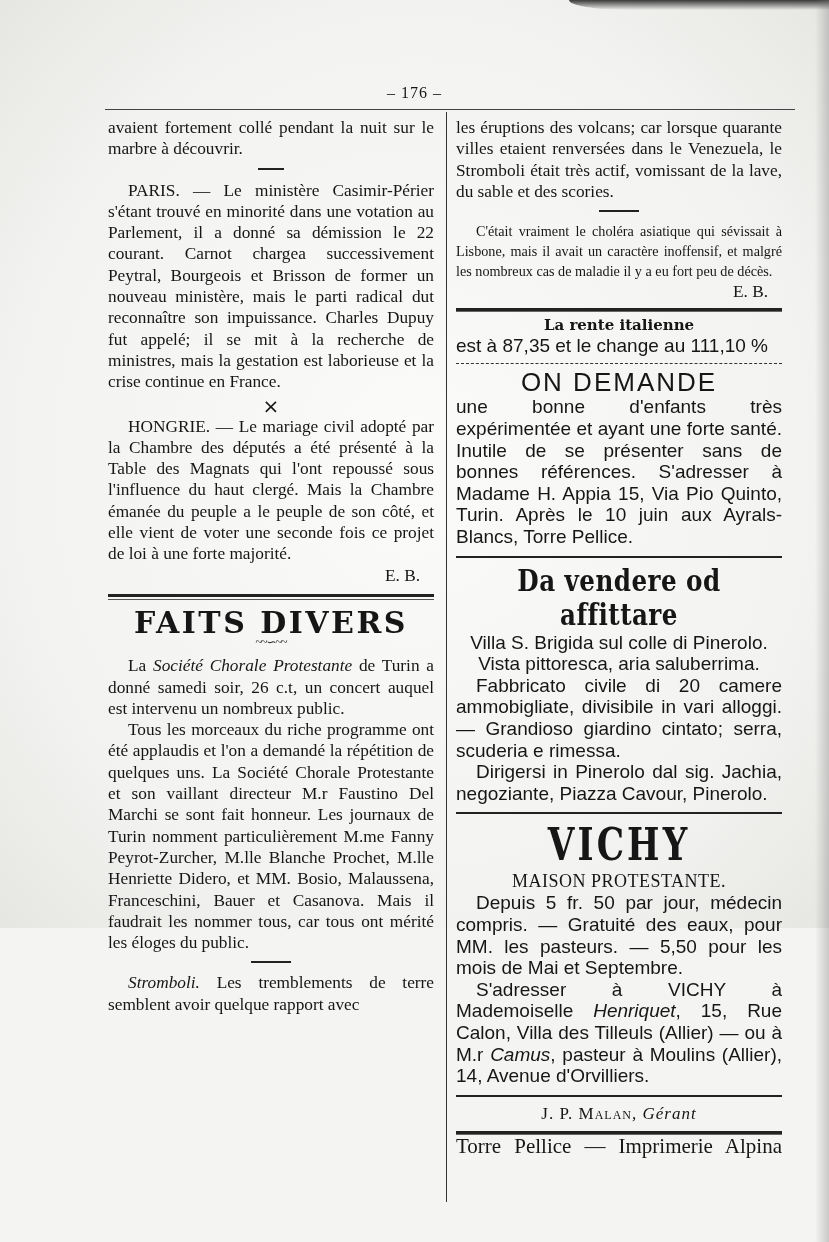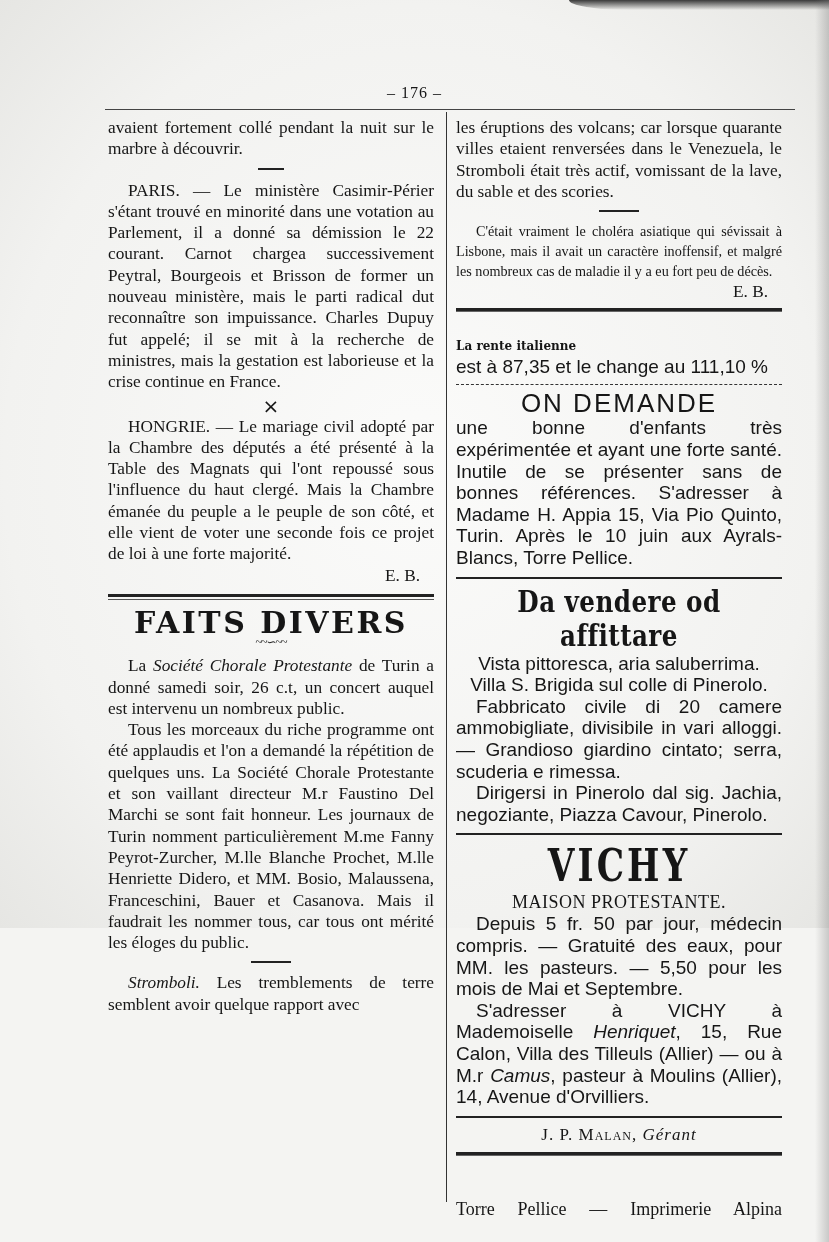--- a/index.html
+++ b/index.html
@@ -49,38 +49,38 @@
   .cross { text-align:center; font-family:"DejaVu Sans", sans-serif; font-size:20px; line-height:20px; margin:3px 0 0; }
   .thick-rule { height:3px; background:#222; border-bottom:1px solid #666; margin:6px 0 0; }
   .double-rule { border-top:3px solid #222; border-bottom:1px solid #555; height:2px; margin:8px 0 0; }
   .dashed-rule { border-top:1.5px dashed #333; margin:6px 0 4px; }
   .rule { height:2px; background:#222; margin:8px 0 6px; }
   .faits-title {
     text-align:center; font-family:"DejaVu Serif", serif; font-weight:bold;
     font-size:30px; letter-spacing:2.5px; margin:12px 0 2px;
   }
   .ornament { text-align:center; font-size:12px; line-height:14px; margin:0 0 6px; letter-spacing:-1px;}
-  .rente-title { font-weight:bold; font-size:12px; line-height:20px; margin-top:24px; font-family:"DejaVu Serif", serif;}
+  .rente-title { text-align:center; font-weight:bold; font-size:15px; line-height:20px; margin-top:3px; font-family:"DejaVu Serif", serif;}
   .rente-line { text-align:left; font-size:19px; line-height:22px; font-family:"Liberation Sans", sans-serif; }
   .demande-title { text-align:center; font-size:26px; line-height:28px; letter-spacing:2px; font-family:"Liberation Sans", sans-serif; }
   .sans { font-family:"Liberation Sans", sans-serif; font-size:19px; line-height:21.6px; }
   .vendere-title {
     text-align:center; font-weight:bold; font-family:"DejaVu Serif", serif;
     font-size:29px; line-height:34px; letter-spacing:0.5px; transform:scaleX(0.85); transform-origin:center;
     margin-top:2px;
   }
   .vichy-title {
     text-align:center; font-weight:bold; font-family:"DejaVu Serif", serif;
     font-size:44px; line-height:50px; letter-spacing:4px; transform:scaleX(0.78); transform-origin:center;
     margin-top:4px;
   }
   .maison { text-align:center; font-size:18px; line-height:22px; letter-spacing:0.5px; }
   .gerant { text-align:center; font-size:17px; line-height:22px; letter-spacing:1px; }
   .sc { font-variant:small-caps; }
-  .footer-line { font-size:18px; line-height:22px; text-align:justify; text-align-last:justify;margin-top:42px; }
+  .footer-line { font-size:21px; line-height:22px; text-align:justify; text-align-last:justify; }
   em { font-style:italic; }
 </style>
 </head>
 <body>
 
 <div class="page">
   <div class="corner-shadow"></div>
   <div class="right-shadow"></div>
 
   <div class="pagenum">– 176 –</div>
@@ -122,22 +122,22 @@
     <div class="rente-title">La rente italienne</div>
     <div class="rente-line">est à 87,35 et le change au 111,10 %</div>
     <div class="dashed-rule"></div>
 
     <div class="demande-title">ON DEMANDE</div>
     <p class="sans">une bonne d'enfants très expérimentée et ayant une forte santé. Inutile de se présenter sans de bonnes références. S'adresser à Madame H. Appia 15, Via Pio Quinto, Turin. Après le 10 juin aux Ayrals-Blancs, Torre Pellice.</p>
 
     <div class="rule"></div>
 
     <div class="vendere-title">Da vendere od affittare</div>
+    <p class="sans center">Villa S. Brigida sul colle di Pinerolo.</p>
     <p class="sans center">Vista pittoresca, aria saluberrima.</p>
-    <p class="sans center">Villa S. Brigida sul colle di Pinerolo.</p>
     <p class="sans indent">Fabbricato civile di 20 camere ammobigliate, divisibile in vari alloggi. — Grandioso giardino cintato; serra, scuderia e rimessa.</p>
     <p class="sans indent">Dirigersi in Pinerolo dal sig. Jachia, negoziante, Piazza Cavour, Pinerolo.</p>
 
     <div class="rule"></div>
 
     <div class="vichy-title">VICHY</div>
     <div class="maison">MAISON PROTESTANTE.</div>
     <p class="indent sans">Depuis 5 fr. 50 par jour, médecin compris. — Gratuité des eaux, pour MM. les pasteurs. — 5,50 pour les mois de Mai et Septembre.</p>
     <p class="indent sans"><span>S'adresser à VICHY à Mademoiselle </span><em>Henriquet</em><span>, 15, Rue Calon, Villa des Tilleuls (Allier) — ou à M.r </span><em>Camus</em><span>, pasteur à Moulins (Allier), 14, Avenue d'Orvilliers.</span></p>
 

